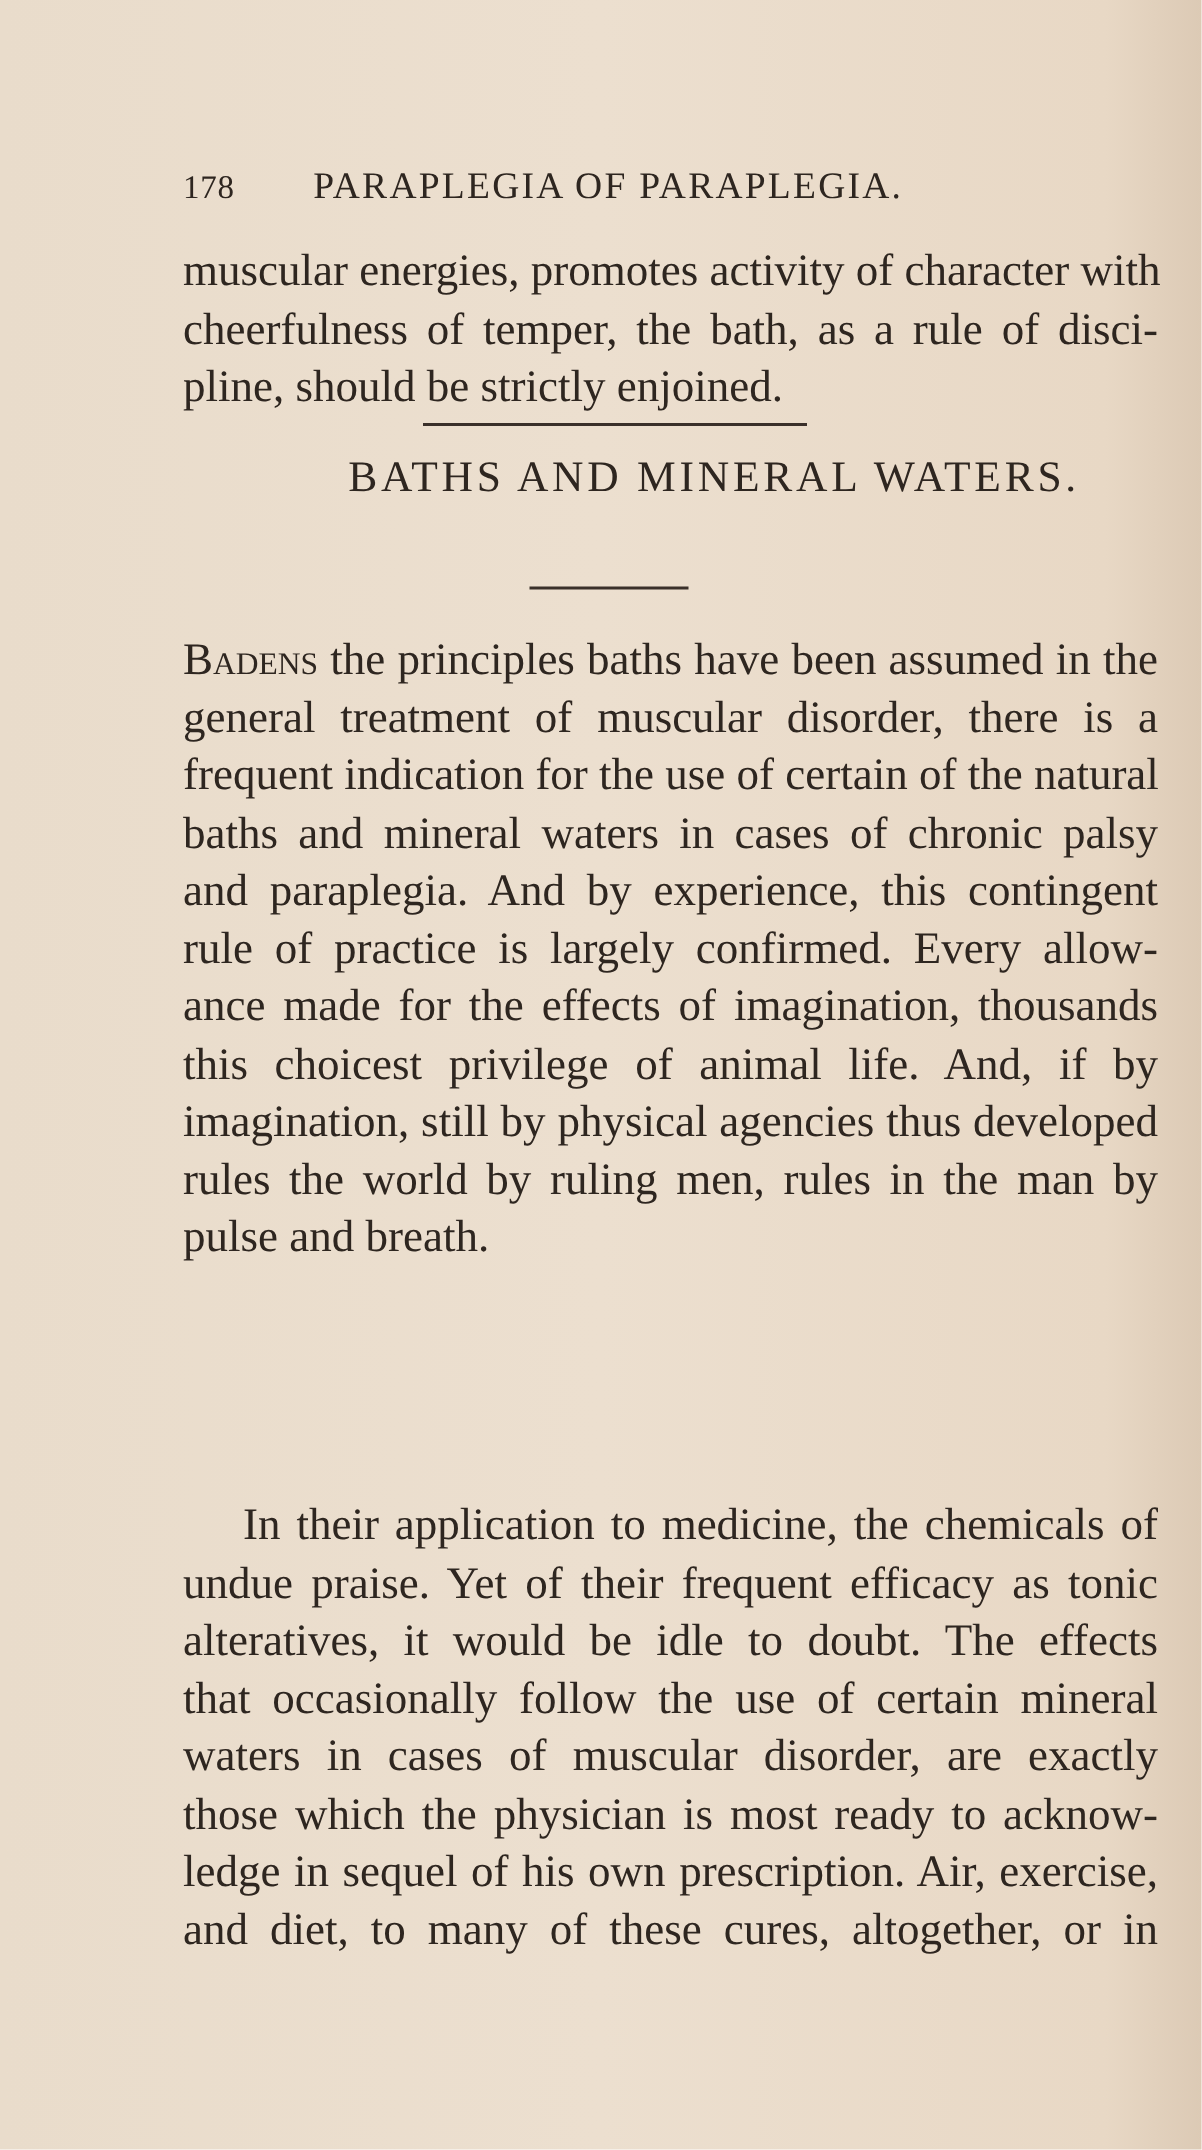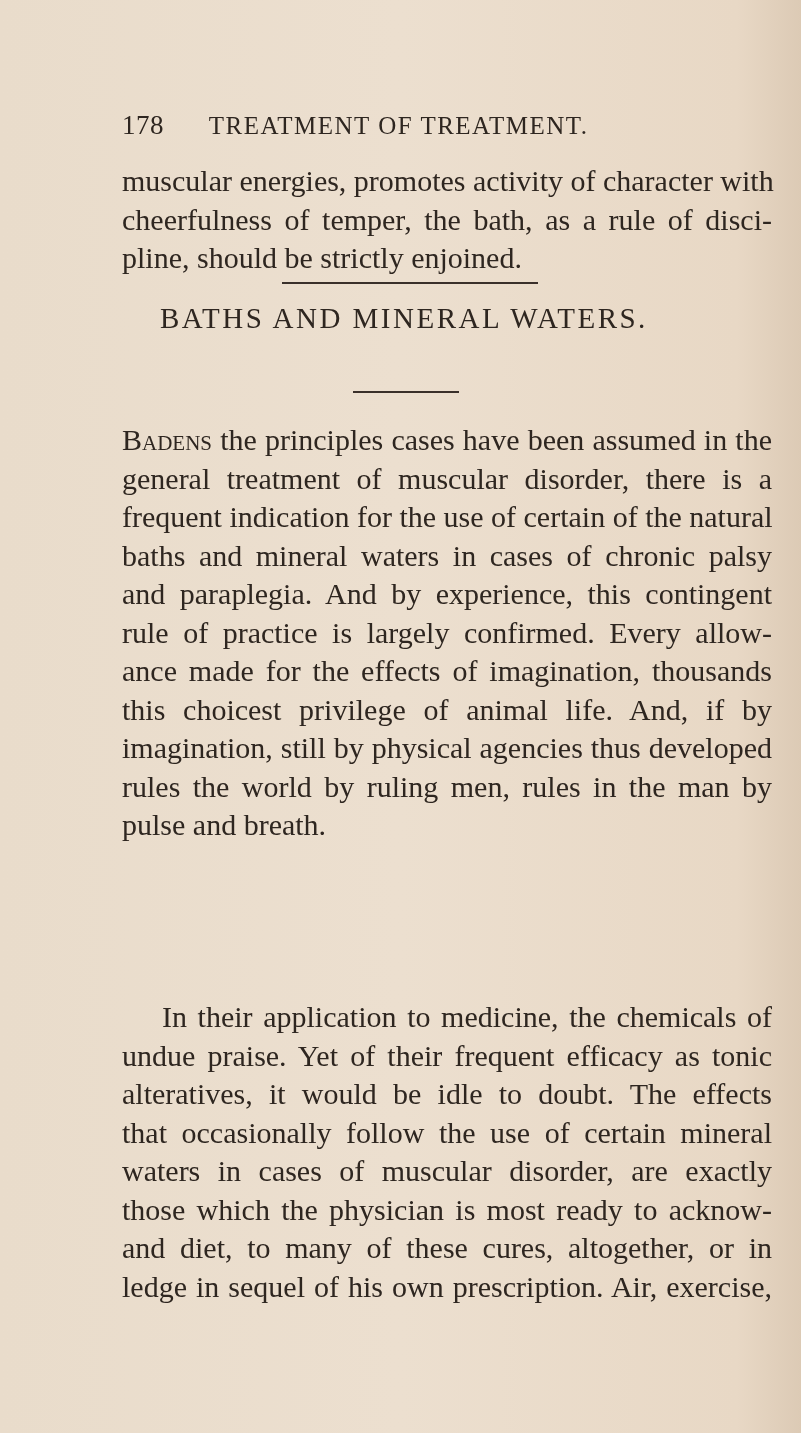--- a/index.html
+++ b/index.html
@@ -8,76 +8,76 @@
     background: linear-gradient(90deg, #e9dccb 0%, #ecdfcf 50%, #e8d8c5 92%, #dccab5 100%);
     font-family: "Liberation Serif", "DejaVu Serif", serif;
     color: #2e2620;
     position: relative;
   }
   .page { position: absolute; left: 0; top: 0; width: 801px; height: 1433px; }
   .running-head {
     position: absolute; top: 110px; left: 122px; width: 620px;
     font-size: 25px; line-height: 30px; letter-spacing: 0.5px;
   }
-  .running-head .folio { display: inline-block; width: 80px; font-size: 27px; }
+  .running-head .folio { display: inline-block; width: 80px; font-size: 22px; }
   .running-head .title { display: inline-block; letter-spacing: 1.5px; }
   .body-text {
     position: absolute; left: 122px; width: 650px;
     font-size: 30px; line-height: 38.5px; text-align: justify;
   }
   .line { display: block; text-align: justify; text-align-last: justify; white-space: nowrap; height: 38.5px; }
   .line.last { text-align-last: left; }
   .line.indent { padding-left: 40px; }
   .rule { position: absolute; height: 1.5px; background: #3a302a; }
   .section-title {
     position: absolute; top: 302px; left: 160px; width: 560px;
-    font-size: 29px; letter-spacing: 2.5px; text-align: left;
+    font-size: 29px; letter-spacing: 2.5px; text-align: right;
   }
   .smallcaps { font-variant: small-caps; }
 </style>
 </head>
 <body>
 
 <div class="page">
 
   <div class="running-head">
     <span class="folio">178</span>
-    <span class="title">TREATMENT OF TREATMENT.</span>
+    <span class="title">PARAPLEGIA OF PARAPLEGIA.</span>
   </div>
 
   <div class="body-text" style="top:162px;">
     <span class="line">muscular energies, promotes activity of character with</span>
     <span class="line">cheerfulness of temper, the bath, as a rule of disci-</span>
     <span class="line last">pline, should be strictly enjoined.</span>
   </div>
 
   <div class="rule" style="top:282px; left:282px; width:256px;"></div>
 
   <div class="section-title">BATHS AND MINERAL WATERS.</div>
 
   <div class="rule" style="top:391px; left:353px; width:106px;"></div>
 
   <div class="body-text" style="top:421px;">
-    <span class="line"><span class="smallcaps">Badens</span><span> the principles cases have been assumed in the</span></span>
+    <span class="line"><span class="smallcaps">Badens</span><span> the principles baths have been assumed in the</span></span>
     <span class="line">general treatment of muscular disorder, there is a</span>
     <span class="line">frequent indication for the use of certain of the natural</span>
     <span class="line">baths and mineral waters in cases of chronic palsy</span>
     <span class="line">and paraplegia. And by experience, this contingent</span>
     <span class="line">rule of practice is largely confirmed. Every allow-</span>
     <span class="line">ance made for the effects of imagination, thousands</span>
     <span class="line">this choicest privilege of animal life. And, if by</span>
     <span class="line">imagination, still by physical agencies thus developed</span>
     <span class="line">rules the world by ruling men, rules in the man by</span>
     <span class="line last">pulse and breath.</span>
   </div>
 
   <div class="body-text" style="top:998px;">
     <span class="line indent">In their application to medicine, the chemicals of</span>
     <span class="line">undue praise. Yet of their frequent efficacy as tonic</span>
     <span class="line">alteratives, it would be idle to doubt. The effects</span>
     <span class="line">that occasionally follow the use of certain mineral</span>
     <span class="line">waters in cases of muscular disorder, are exactly</span>
     <span class="line">those which the physician is most ready to acknow-</span>
+    <span class="line">ledge in sequel of his own prescription. Air, exercise,</span>
     <span class="line">and diet, to many of these cures, altogether, or in</span>
-    <span class="line">ledge in sequel of his own prescription. Air, exercise,</span>
   </div>
 
 </div>
 
 </body></html>

